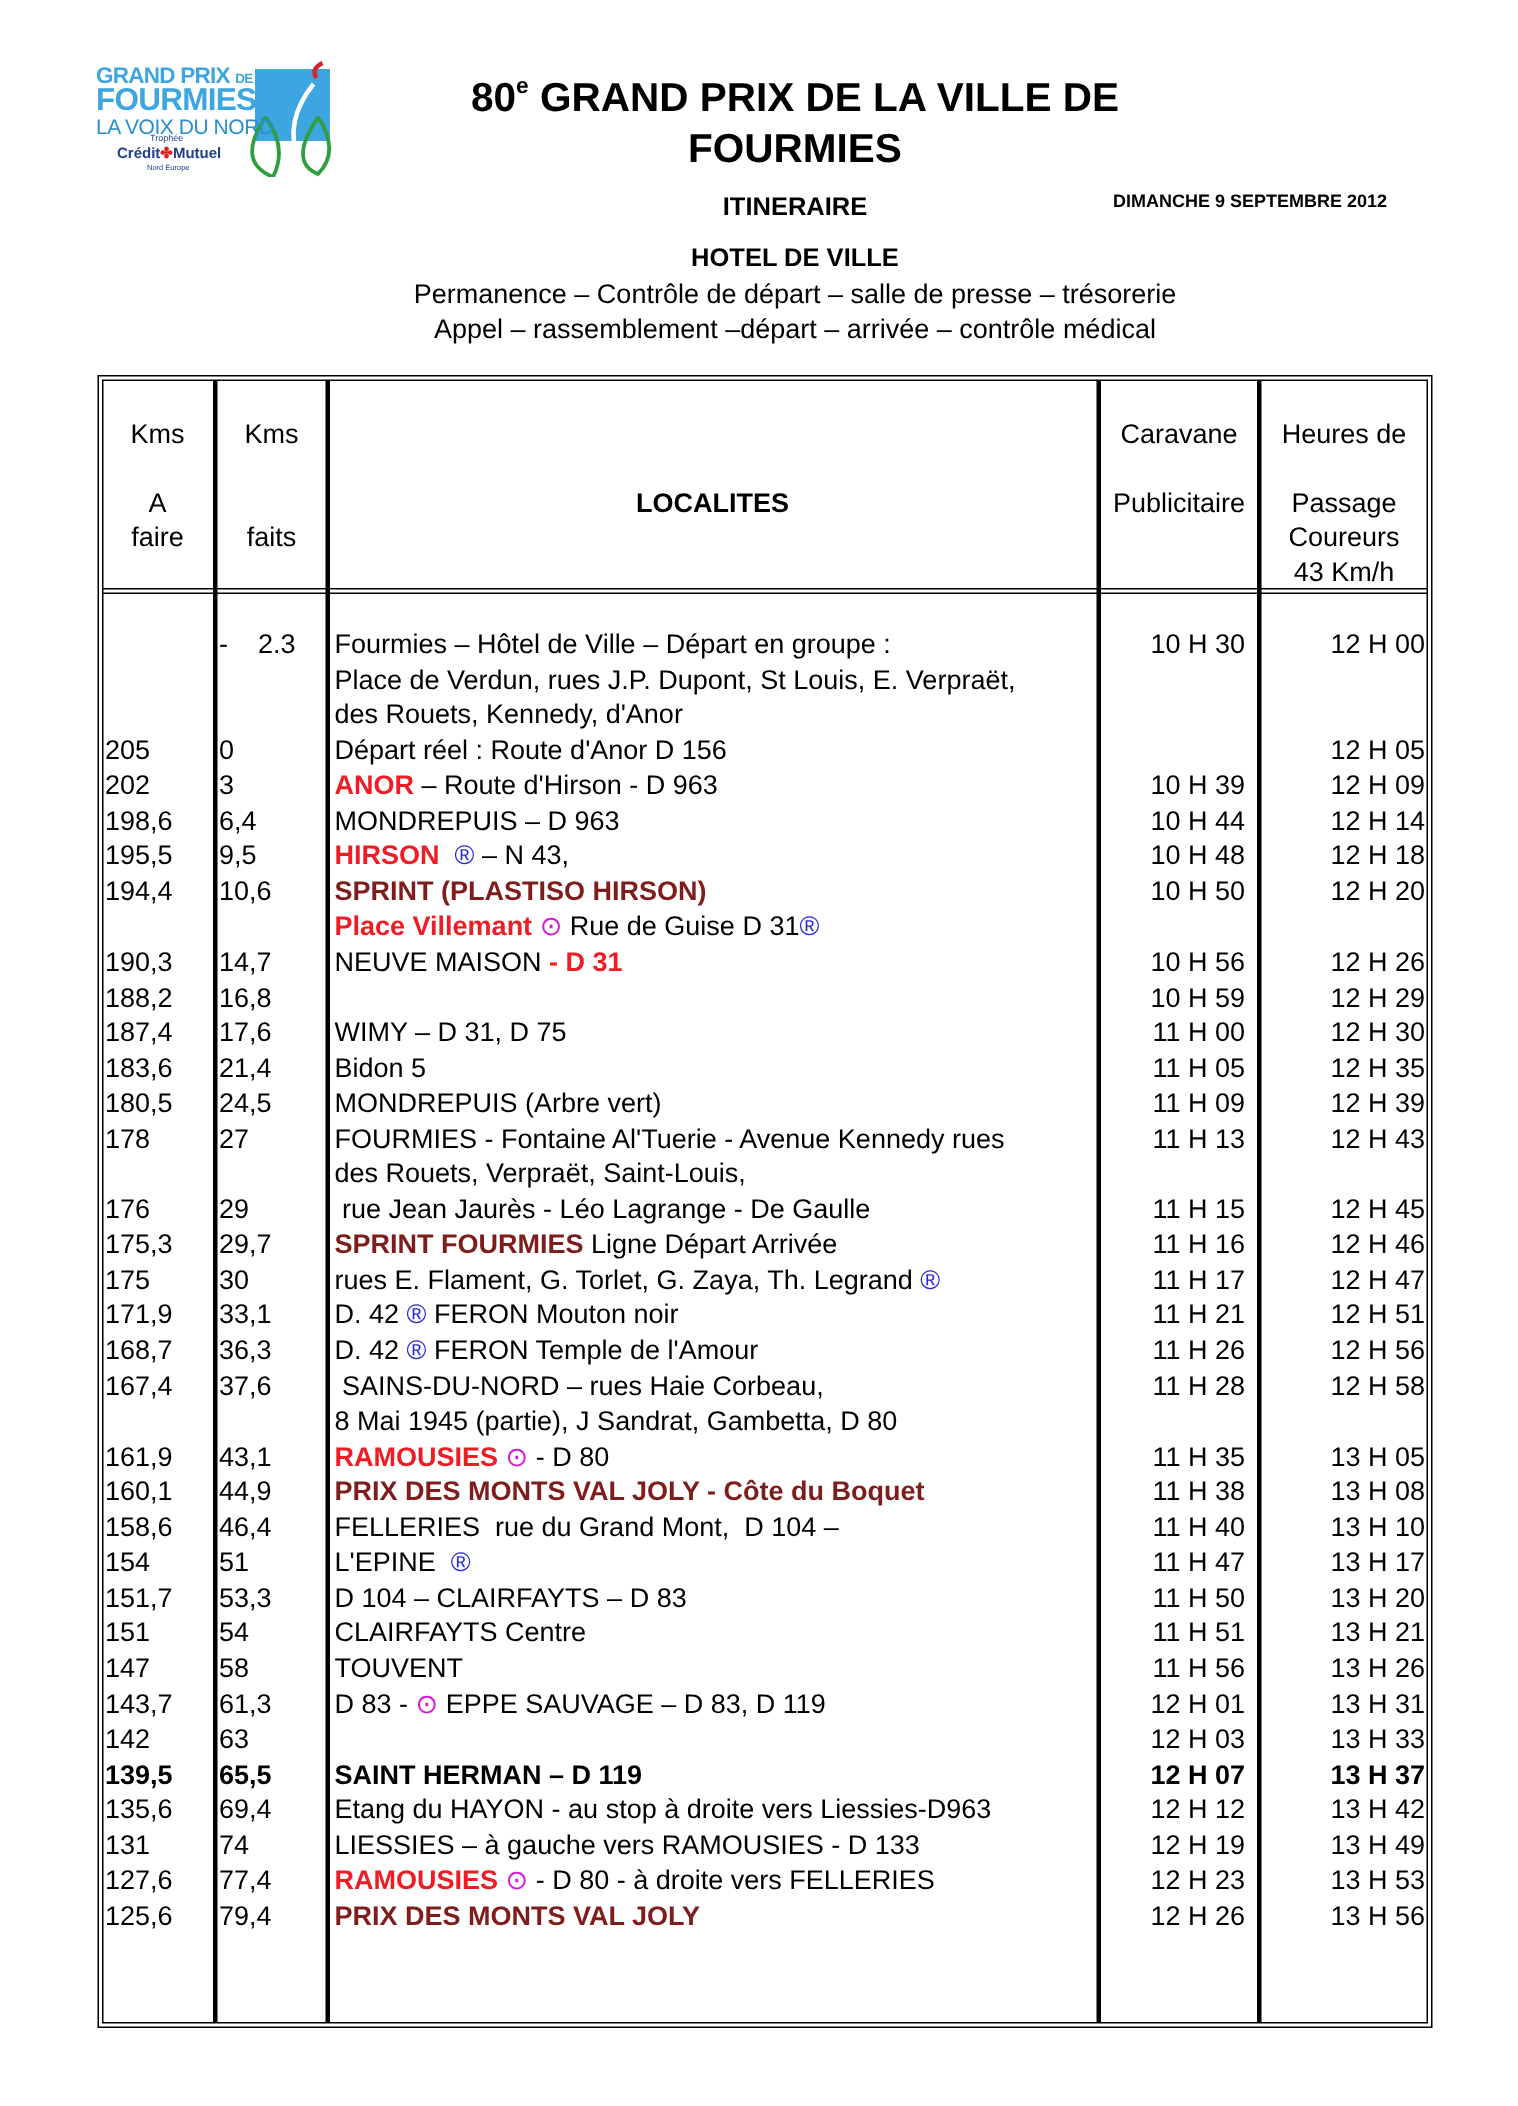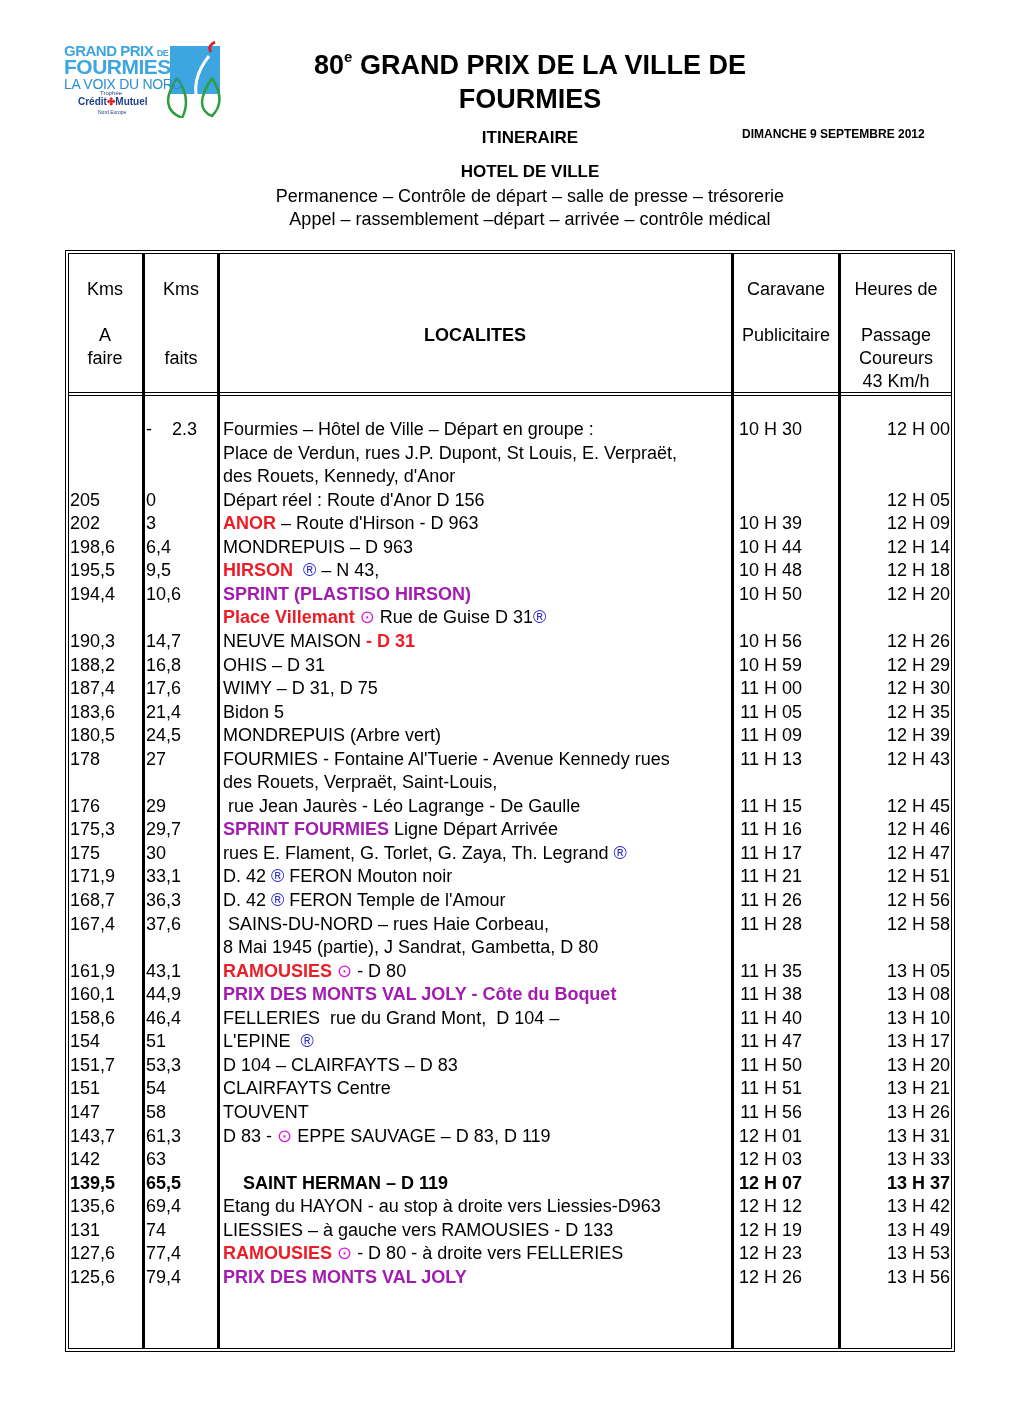--- a/index.html
+++ b/index.html
@@ -39,24 +39,24 @@
   .hline { position:absolute; left:68px; width:884px; height:1px; background:#000; }
 
   
   .hcell { position:absolute; font-size:18px; text-align:center; line-height:23px; }
 
   
   .row { position:absolute; left:70px; width:880px; height:23.5px; font-size:18px; line-height:23px; }
   .row .c1 { position:absolute; left:0; width:70px; }
   .row .c2 { position:absolute; left:76px; width:64px; }
   .row .c3 { position:absolute; left:153px; width:505px; white-space:nowrap; }
-  .row .c4 { position:absolute; left:634px; width:98px; text-align:right; }
+  .row .c4 { position:absolute; left:662px; width:98px; text-align:right; }
   .row .c5 { position:absolute; left:772px; width:108px; text-align:right; }
   .red { color:#ee1c24; font-weight:bold; }
-  .blue { color:#a21caf; font-weight:bold; }
+  .blue { color:#7f1d1d; font-weight:bold; }
   .reg { color:#2b2bd0; }
   .target { color:#d81ad8; }
 </style>
 </head>
 <body>
 
 <div class="logo">
   <div class="bluebox"></div>
   <svg width="80" height="80" viewBox="0 0 80 80">
     <path d="M58 4 q-8 4 -4 10" stroke="#d8232a" stroke-width="3" fill="none"></path>
@@ -183,21 +183,20 @@
     <div class="row" style="top: 629.95px;">
       <div class="c1">190,3</div>
       <div class="c2" style="white-space: pre;">14,7</div>
       <div class="c3"><span style="white-space: pre;">NEUVE MAISON </span><span class="red" style="white-space: pre;">- D 31</span></div>
       <div class="c4">10 H 56</div>
       <div class="c5">12 H 26</div>
     </div>
     <div class="row" style="top: 653.5px;">
       <div class="c1">188,2</div>
       <div class="c2" style="white-space: pre;">16,8</div>
-      <div class="c3"><span style="white-space: pre;">OHIS – D 31</span></div>
       <div class="c4">10 H 59</div>
       <div class="c5">12 H 29</div>
     </div>
     <div class="row" style="top: 677.05px;">
       <div class="c1">187,4</div>
       <div class="c2" style="white-space: pre;">17,6</div>
       <div class="c3"><span style="white-space: pre;">WIMY – D 31, D 75</span></div>
       <div class="c4">11 H 00</div>
       <div class="c5">12 H 30</div>
     </div>
@@ -336,21 +335,21 @@
     </div>
     <div class="row" style="top: 1148.05px;">
       <div class="c1">142</div>
       <div class="c2" style="white-space: pre;">63</div>
       <div class="c4">12 H 03</div>
       <div class="c5">13 H 33</div>
     </div>
     <div class="row" style="top: 1171.6px; font-weight: bold;">
       <div class="c1">139,5</div>
       <div class="c2" style="white-space: pre;">65,5</div>
-      <div class="c3"><span style="white-space: pre; margin-left: 20px;">SAINT HERMAN – D 119</span></div>
+      <div class="c3"><span style="white-space: pre;">SAINT HERMAN – D 119</span></div>
       <div class="c4">12 H 07</div>
       <div class="c5">13 H 37</div>
     </div>
     <div class="row" style="top: 1195.15px;">
       <div class="c1">135,6</div>
       <div class="c2" style="white-space: pre;">69,4</div>
       <div class="c3"><span style="white-space: pre;">Etang du HAYON - au stop à droite vers Liessies-D963</span></div>
       <div class="c4">12 H 12</div>
       <div class="c5">13 H 42</div>
     </div>

